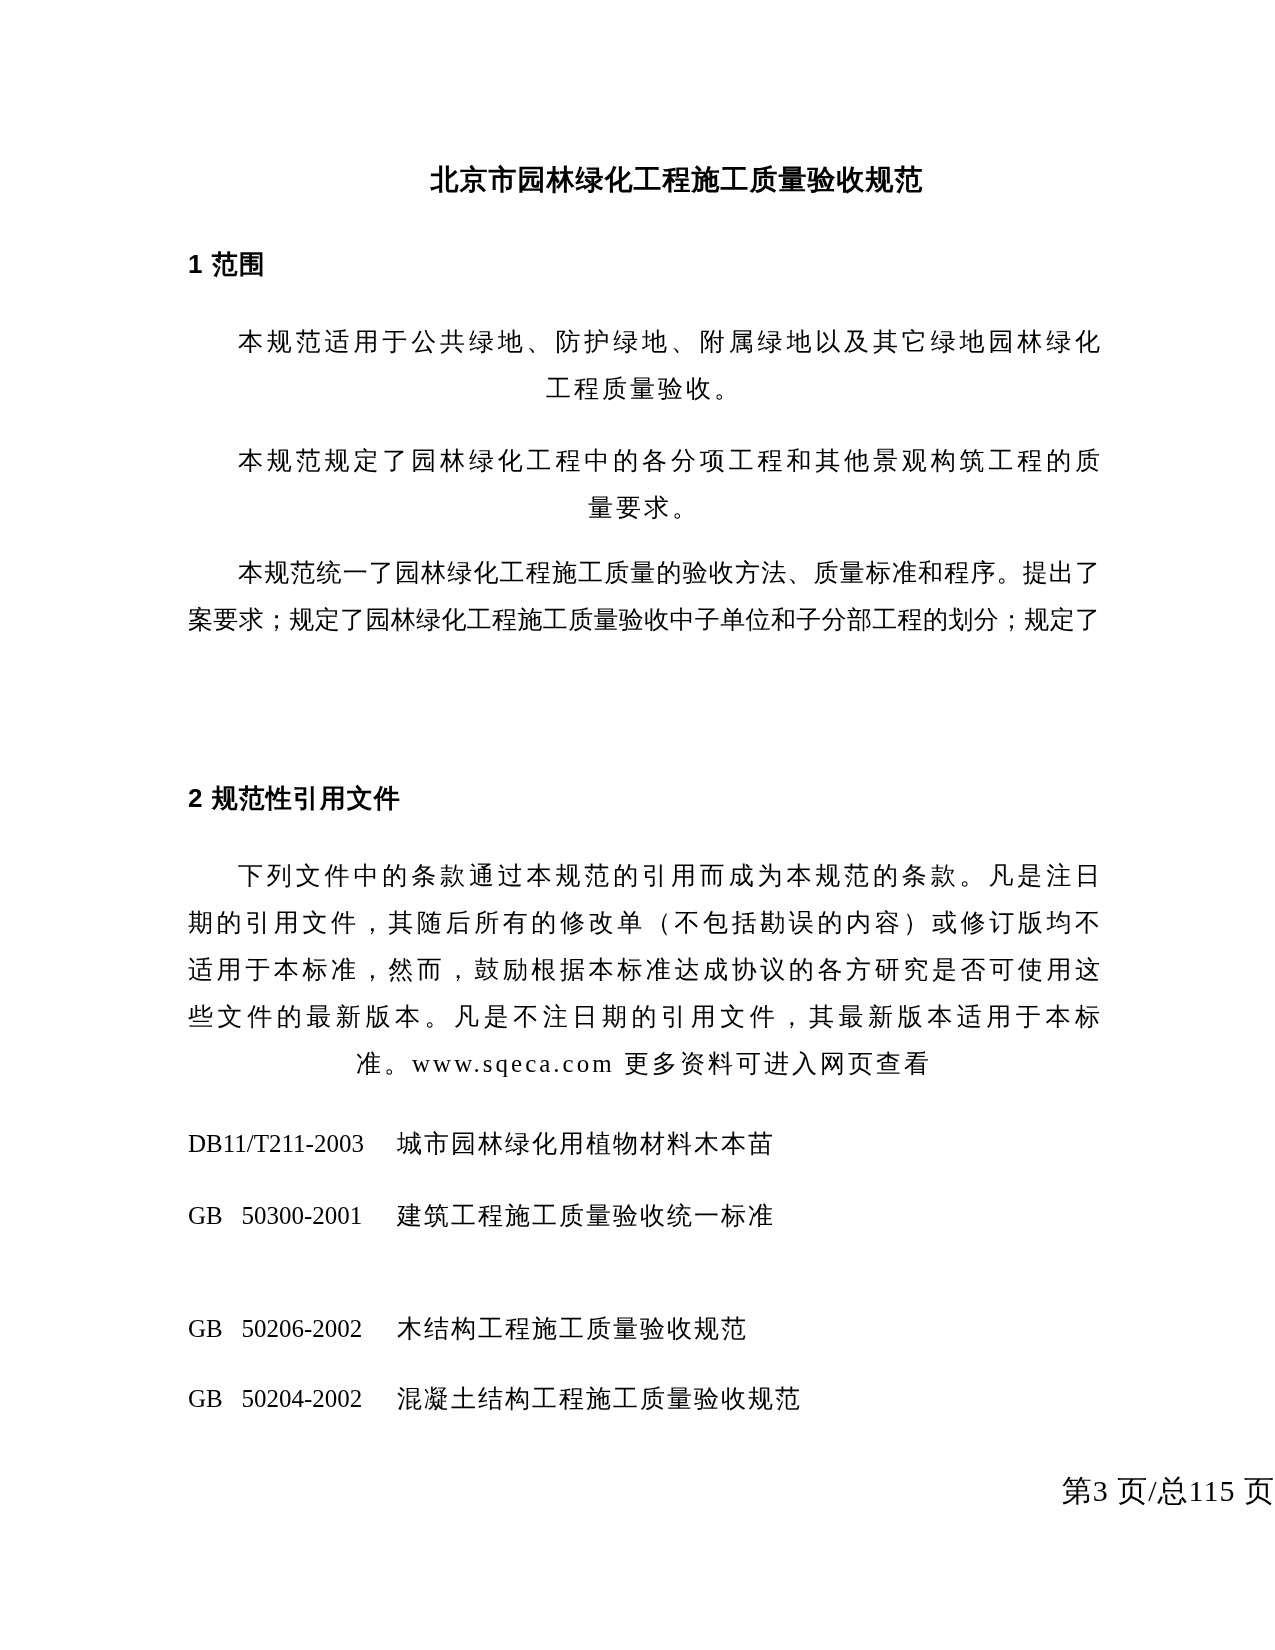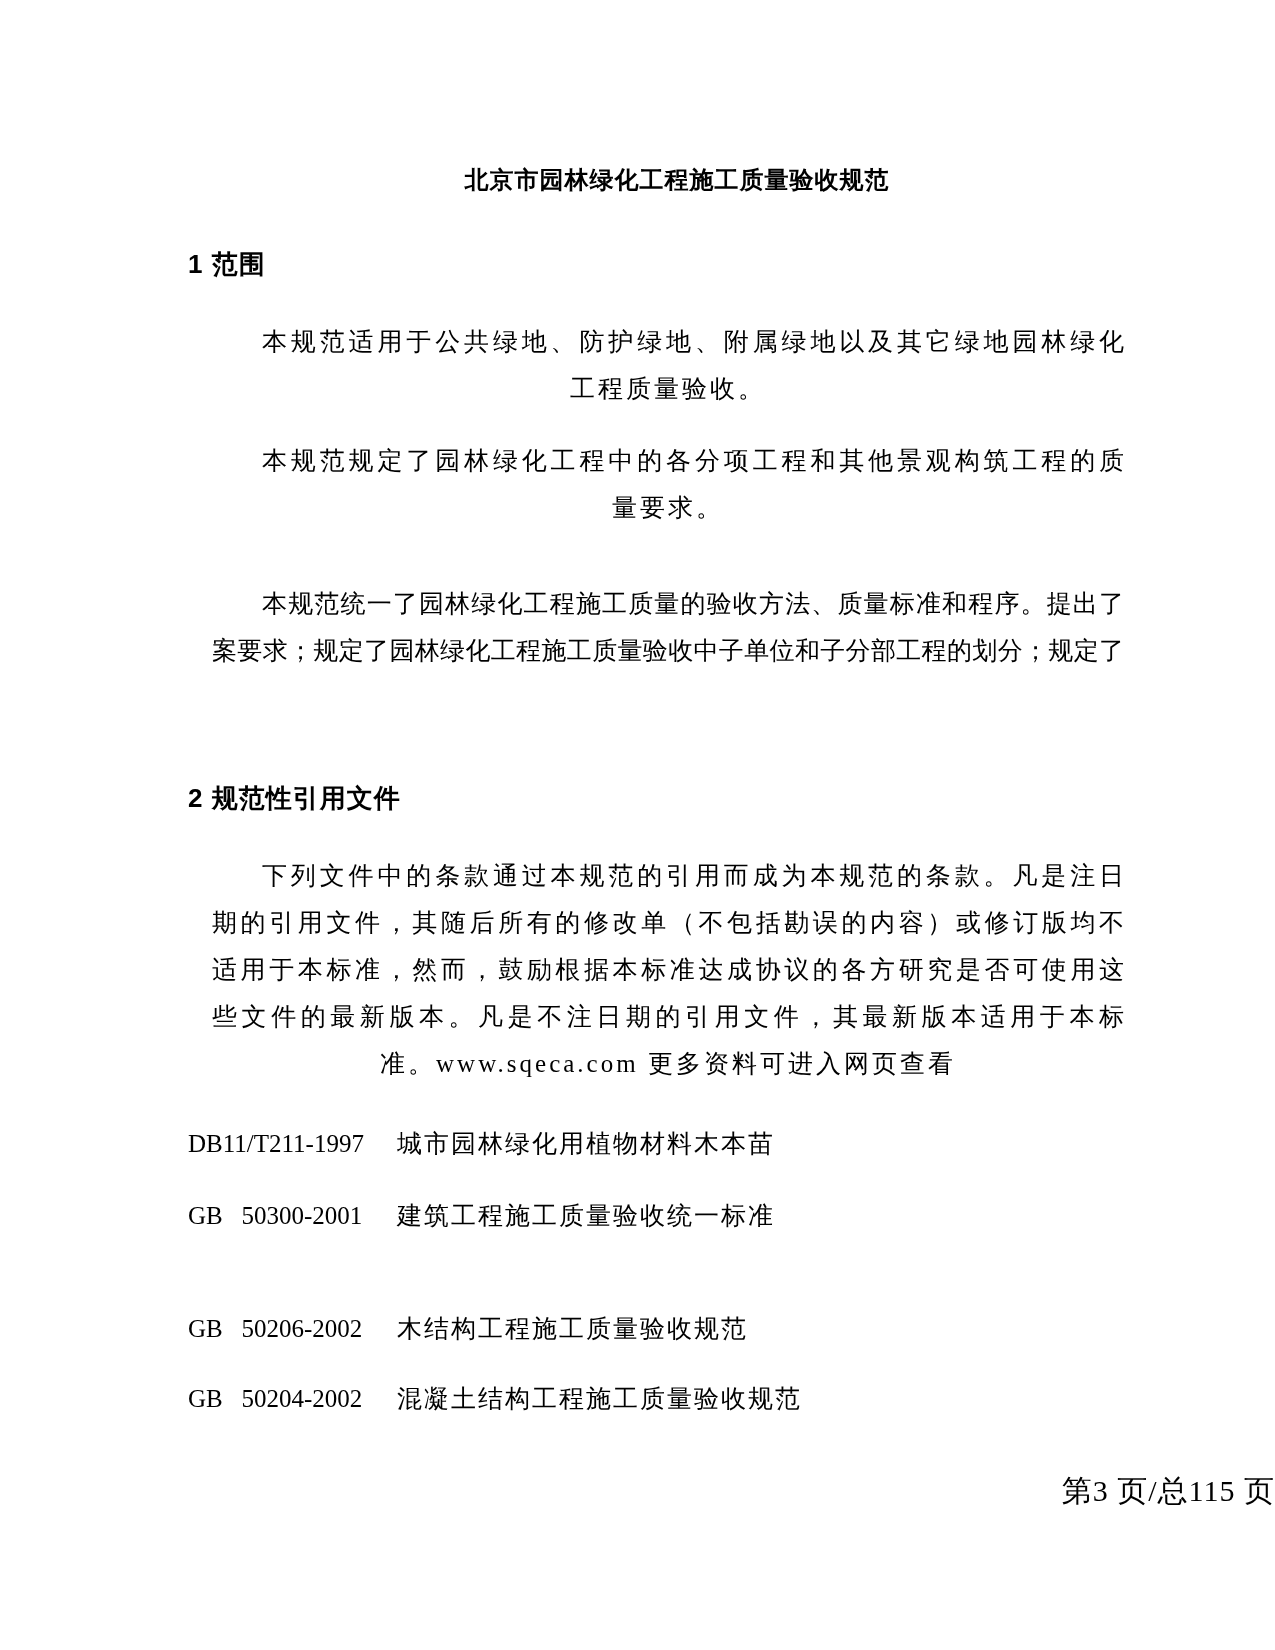--- a/index.html
+++ b/index.html
@@ -12,42 +12,42 @@
     font-family: "Liberation Serif", "DejaVu Serif", serif;
     overflow: hidden;
   }
   .abs { position: absolute; }
 
   
   .doc-title {
     top: 163px; left: 188px; width: 912px;
     text-align: center; text-indent: 66px;
     font-family: "Liberation Sans", "DejaVu Sans", sans-serif;
-    font-weight: bold; font-size: 24px; line-height: 34px;
+    font-weight: bold; font-size: 28px; line-height: 34px;
     letter-spacing: 1px;
   }
 
   
   .sec-heading {
     left: 188px;
     font-family: "Liberation Sans", "DejaVu Sans", sans-serif;
     font-weight: bold; font-size: 26px; line-height: 31px;
     letter-spacing: 1px;
   }
   .h1 { top: 249px; text-align: right; }
   .h2 { top: 783px; }
 
   
   .para {
     left: 188px; width: 912px;
-    font-size: 25px; line-height: 47px; margin-left: 24px;
+    font-size: 25px; line-height: 47px;
   }
   .p1 { top: 318px; }
   .p2 { top: 437px; }
-  .p3 { top: 580px; }
+  .p3 { top: 549px; }
   .p4 { top: 852px; }
   .jl { text-align: justify; text-align-last: justify; }  
   .ll { text-align: center; letter-spacing: 3px; }          
   .in { text-indent: 50px; }                              
 
   
   .ref {
     left: 188px; width: 912px;
     font-size: 25px; line-height: 30px;
     white-space: nowrap;
@@ -96,21 +96,21 @@
 
   <div class="abs para p4">
     <div class="jl in">下列文件中的条款通过本规范的引用而成为本规范的条款。凡是注日</div>
     <div class="jl">期的引用文件，其随后所有的修改单（不包括勘误的内容）或修订版均不</div>
     <div class="jl">适用于本标准，然而，鼓励根据本标准达成协议的各方研究是否可使用这</div>
     <div class="jl">些文件的最新版本。凡是不注日期的引用文件，其最新版本适用于本标</div>
     <div class="ll">准。www.sqeca.com 更多资料可进入网页查看</div>
   </div>
 
   <div class="abs ref r1">
-    <span class="ref-code">DB11/T211-1997</span><span class="ref-title">城市园林绿化用植物材料木本苗</span>
+    <span class="ref-code">DB11/T211-2003</span><span class="ref-title">城市园林绿化用植物材料木本苗</span>
   </div>
   <div class="abs ref r2">
     <span class="ref-code">GB   50300-2001</span><span class="ref-title">建筑工程施工质量验收统一标准</span>
   </div>
   <div class="abs ref r3">
     <span class="ref-code">GB   50206-2002</span><span class="ref-title">木结构工程施工质量验收规范</span>
   </div>
   <div class="abs ref r4">
     <span class="ref-code">GB   50204-2002</span><span class="ref-title">混凝土结构工程施工质量验收规范</span>
   </div>

